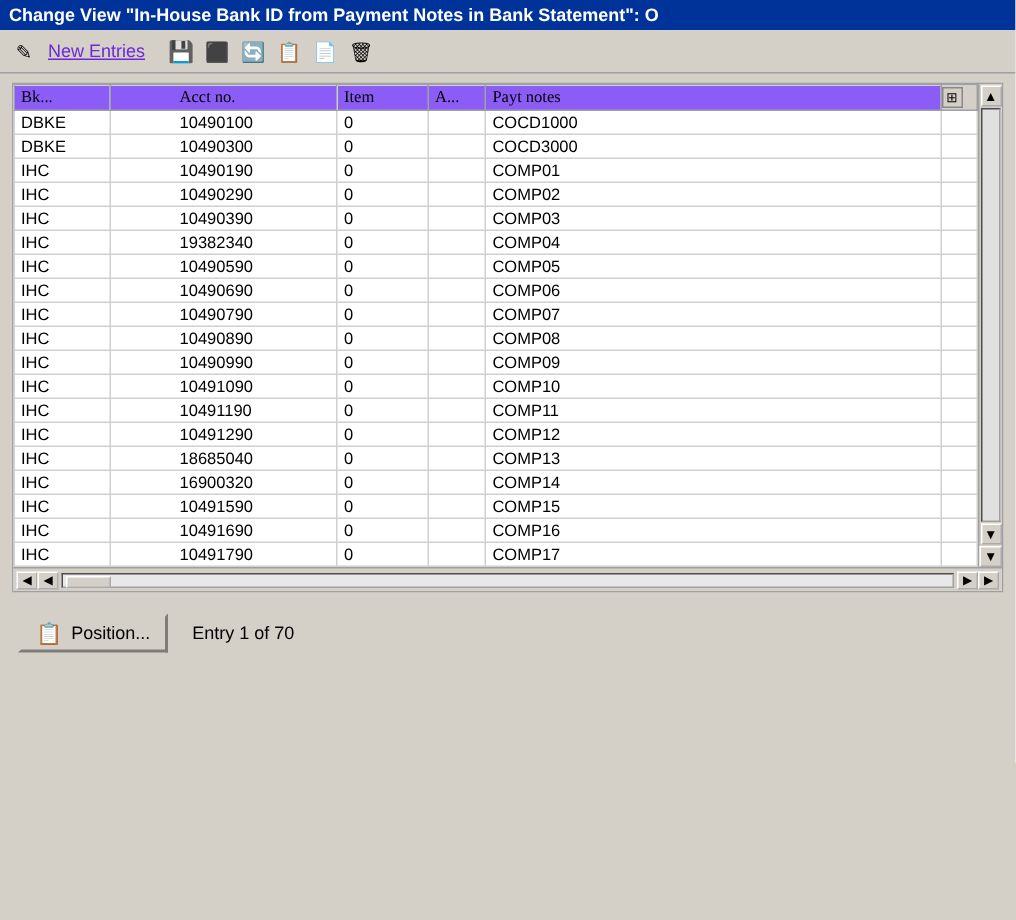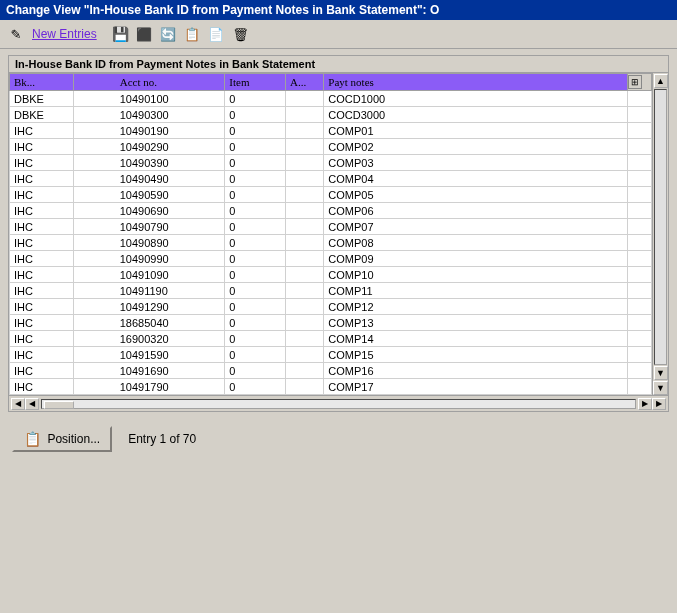--- a/index.html
+++ b/index.html
@@ -216,21 +216,20 @@
   <span class="toolbar-icon">⬛</span>
   <span class="toolbar-icon">🔄</span>
   <span class="toolbar-icon">📋</span>
   <span class="toolbar-icon">📄</span>
   <span class="toolbar-icon">🗑</span>
 
 </div>
 
 <div class="main-content">
   <div class="group-box">
-    <div class="group-box-title">In-House Bank ID from Payment Notes in Bank Statement</div>
 
     <div class="table-wrapper">
       <div class="table-scroll-area">
         <table>
           <thead>
             <tr>
               <th class="col-bk">Bk...</th>
               <th class="col-acct">Acct no.</th>
               <th class="col-item">Item</th>
               <th class="col-a">A...</th>
@@ -276,21 +275,21 @@
               <tr style="background: rgb(255, 255, 255);">
                 <td class="col-bk">IHC</td>
                 <td class="col-acct">10490390</td>
                 <td class="col-item">0</td>
                 <td class="col-a"></td>
                 <td class="col-payt">COMP03</td>
                 <td></td>
               </tr>
               <tr style="background: rgb(255, 255, 255);">
                 <td class="col-bk">IHC</td>
-                <td class="col-acct">10490490</td>
+                <td class="col-acct">19382340</td>
                 <td class="col-item">0</td>
                 <td class="col-a"></td>
                 <td class="col-payt">COMP04</td>
                 <td></td>
               </tr>
               <tr style="background: rgb(255, 255, 255);">
                 <td class="col-bk">IHC</td>
                 <td class="col-acct">10490590</td>
                 <td class="col-item">0</td>
                 <td class="col-a"></td>

